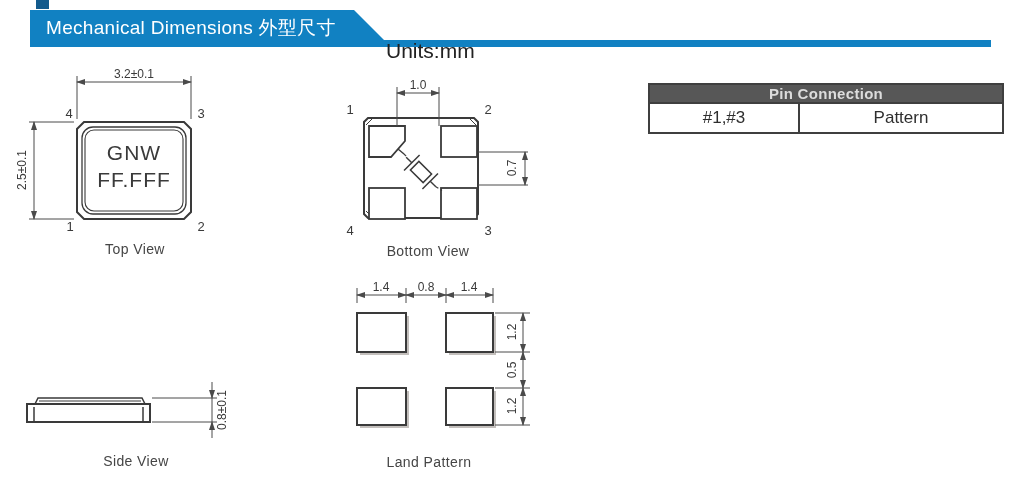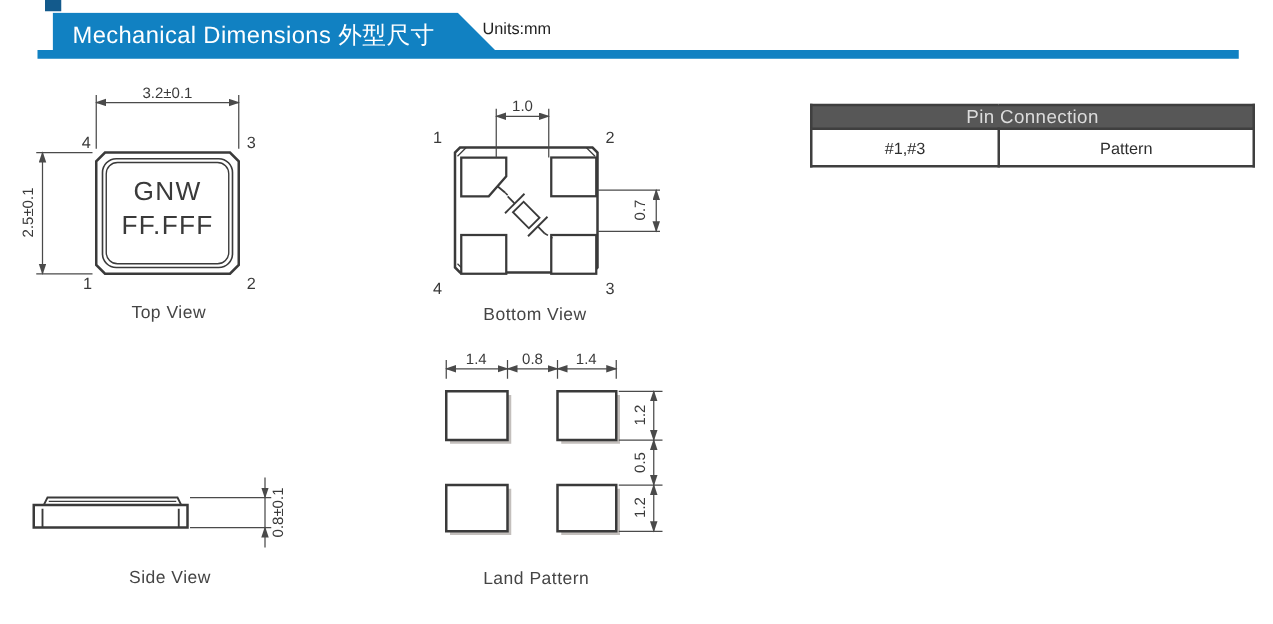--- a/index.html
+++ b/index.html
@@ -4,38 +4,38 @@
 <style>
   * { margin:0; padding:0; box-sizing:border-box; }
   html,body { background:#fff; }
   body { font-family:"Liberation Sans", sans-serif; }
   #sheet { position:relative; width:1018px; height:499px; background:#fff; overflow:hidden; }
 
   
   .banner-notch { position:absolute; left:36px; top:0; width:13px; height:9px; }
   .banner { position:absolute; left:30px; top:10px; width:360px; height:36px;
             clip-path:polygon(0 0, 90% 0, 100% 100%, 0 100%);
-            display:flex; align-items:center; padding-left:16px;margin-left:12px; }
+            display:flex; align-items:center; padding-left:16px; }
   .banner-title { color:#fff; font-size:19px; letter-spacing:0.3px; }
   .underline { position:absolute; left:30px; top:40px; width:961px; height:7px; }
-  .units { position:absolute; left:386px; top:15px; font-size:13px; color:#222; }
+  .units { position:absolute; left:386px; top:39px; font-size:21px; color:#222; }
 
   
   svg { position:absolute; overflow:visible; }
   svg text { font-family:"Liberation Sans", sans-serif; fill:#3a3a3a; }
   .dimtext { font-size:12px; }
   .pinnum  { font-size:13px; }
   .caption { font-size:14px; fill:#454545; letter-spacing:0.4px; }
   .marking { font-size:21px; fill:#3a3a3a; letter-spacing:1px; }
 
   
   .pin-table { position:absolute; left:648px; top:83px; width:356px;
                border-collapse:collapse; table-layout:fixed; }
-  .pin-table th { height:16px; font-weight:normal; font-size:15px; letter-spacing:0.3px; }
-  .pin-table td { height:30px; font-size:13px; color:#2e2e2e; text-align:center;
+  .pin-table th { height:16px; font-weight:bold; font-size:15px; letter-spacing:0.3px; }
+  .pin-table td { height:30px; font-size:17px; color:#2e2e2e; text-align:center;
                   background:#fff; border:2px solid #3f3f3f; }
   .pin-table th { border:2px solid #3f3f3f; }
   .col-pins { width:150px; }
 </style>
 </head>
 <body>
 
 <div id="sheet">
 
   <div class="banner-notch" style="background:#135a8c;"></div>

